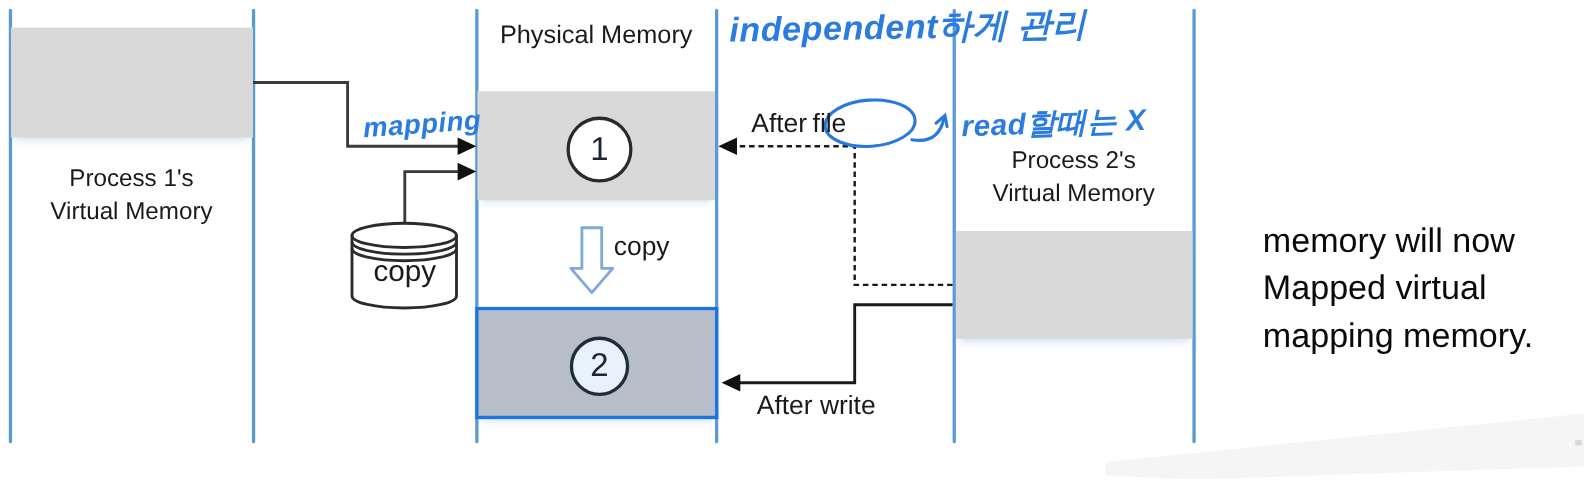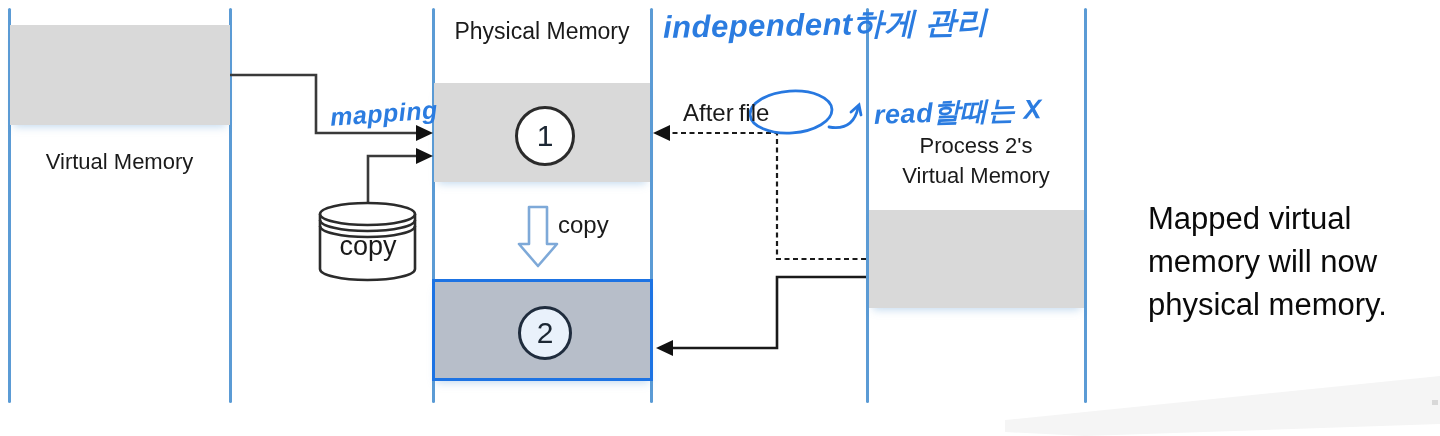--- a/index.html
+++ b/index.html
@@ -104,39 +104,41 @@
     <g stroke="#2778e0" fill="none" stroke-width="2.8" stroke-linecap="round">
       <ellipse cx="791" cy="112" rx="41" ry="21" transform="rotate(-4 791 112)"></ellipse>
       <path d="M829 127 Q853 131 858 108"></path>
       <path d="M851 112 L859 105 L861 115"></path>
     </g>
   </svg>
 
   <div class="coltitle" style="left:432px;top:18px;width:220px;">Physical Memory</div>
 
   <div class="collabel" style="left:9px;top:147px;width:221px;">
+    <div>Process 1's</div>
     <div>Virtual Memory</div>
   </div>
 
   <div class="collabel" style="left:867px;top:131px;width:218px;">
     <div>Process 2's</div>
     <div>Virtual Memory</div>
   </div>
 
   <div class="filelabel">copy</div>
   <div class="copylabel">copy</div>
 
   <div class="beforewrap">
     <span>After</span><span class="circled">file</span>
   </div>
 
+  <div class="plainlabel" style="left:688px;top:355px;">After write</div>
 
   <div class="handwriting hw-mapping">mapping</div>
   <div class="handwriting hw-independent">independent하게 관리</div>
   <div class="handwriting hw-read">read할때는 X</div>
 
   <div class="note">
+    <div>memory will now</div>
     <div>Mapped virtual</div>
-    <div>memory will now</div>
-    <div>physical memory.</div>
+    <div>mapping memory.</div>
   </div>
 
 </div>
 
 </body></html>

